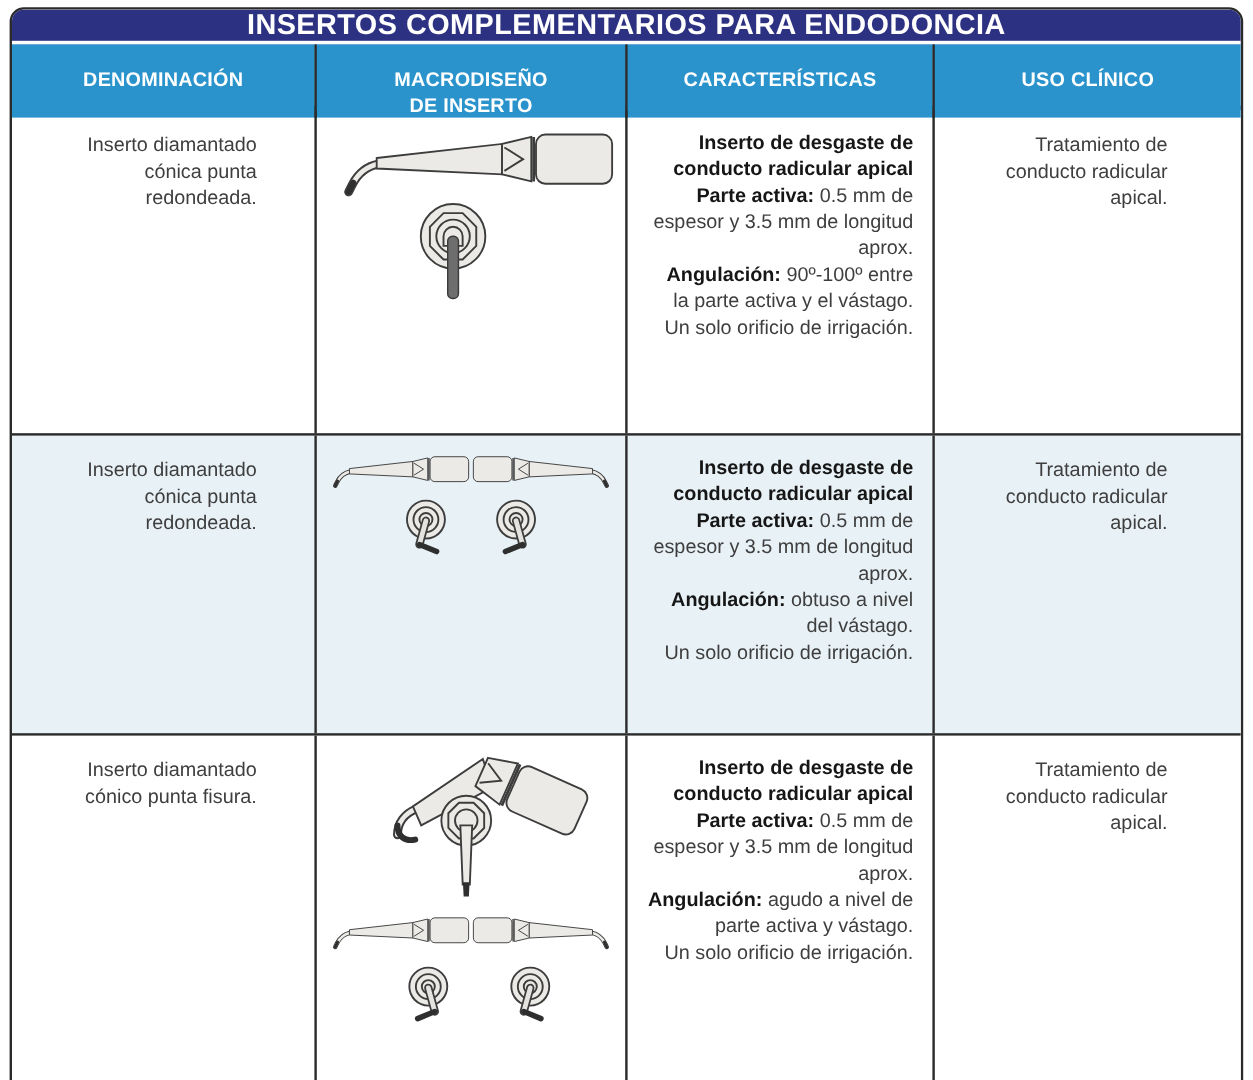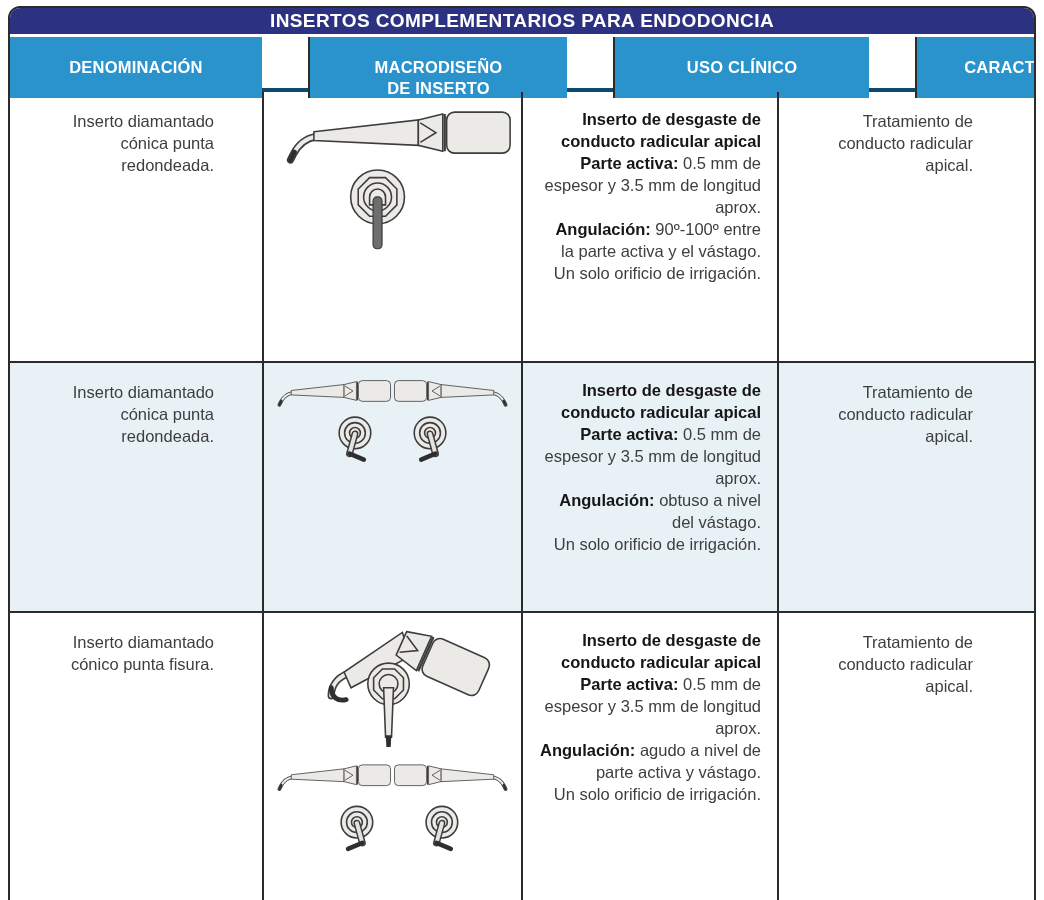--- a/index.html
+++ b/index.html
@@ -16,29 +16,29 @@
     border-radius: 12px;
     overflow: hidden;
     background: #ffffff;
   }
   .title-bar {
     height: 29px;
     background: #2d3181;
     border-bottom: 3px solid #ffffff;
     display: flex; align-items: center; justify-content: center;
     color: #ffffff;
-    font-size: 19px;
+    font-size: 24px;
     font-weight: bold;
     letter-spacing: 0.4px;
   }
   .grid-row {
     display: grid;
     grid-template-columns: 252px 259px 256px 257px;
   }
-  .head-row { height: 55px; border-bottom: 4px solid #0c4a6e; gap: 46px; }
+  .head-row { height: 55px; border-bottom: 4px solid #0c4a6e; }
   .head-cell {
     background: #2a93cc;
     color: #ffffff;
     font-weight: bold;
     font-size: 16.5px;
     letter-spacing: 0.2px;
     display: flex; align-items: center; justify-content: center;
     text-align: center;
     line-height: 1.25;
   }
@@ -129,24 +129,24 @@
   </div>
 
   <div class="grid-row head-row">
     <div class="head-cell">
       <span>DENOMINACIÓN</span>
     </div>
     <div class="head-cell">
       <span class="wrapped">MACRODISEÑO DE INSERTO</span>
     </div>
     <div class="head-cell">
+      <span>CARACTERÍSTICAS</span>
+    </div>
+    <div class="head-cell">
       <span>USO CLÍNICO</span>
-    </div>
-    <div class="head-cell">
-      <span>CARACTERÍSTICAS</span>
     </div>
   </div>
 
   <div class="grid-row body-row row-1">
     <div class="cell">
       <p class="denom-text">Inserto diamantado cónica punta redondeada.</p>
     </div>
     <div class="cell cell-illus">
       <svg width="250" height="165" viewBox="0 0 250 165">
         <use href="#tool-side" transform="translate(2,2) scale(0.98)"></use>

